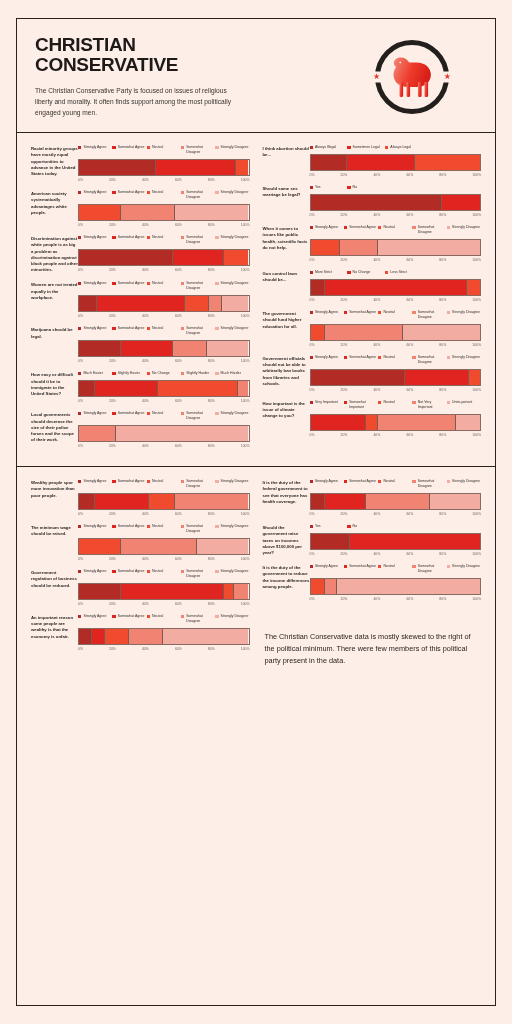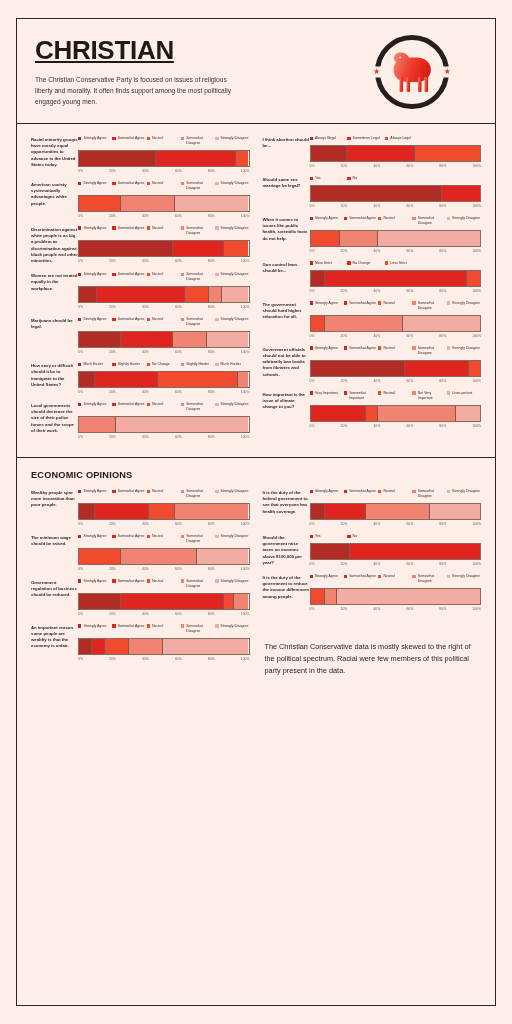--- a/index.html
+++ b/index.html
@@ -24,24 +24,23 @@
 
   
   .header{
     display:flex; align-items:center; justify-content:space-between;
     padding:16px 18px 14px 18px;
     border-bottom:1px solid #2a2320;
     flex:0 0 auto;
   }
   .header-left{ width:60%; }
   .title{
-    font-size:26px; font-weight:bold; line-height:1.06;
+    font-size:19px; font-weight:bold; line-height:1.06;
     letter-spacing:-0.3px; color:#1d1a18;
     text-transform:uppercase;
-    text-decoration:underline;
   }
   .title .l2{ display:block; }
   .blurb{
     margin-top:11px;
     font-size:6.6px; line-height:1.62; color:#3a3330;
     max-width:205px;
   }
   .logo-wrap{
     width:74px; height:74px; position:relative;
     margin-right:28px;
@@ -119,20 +118,21 @@
 </head>
 <body>
 
 <div id="poster">
   <div class="frame">
 
     <div class="header">
       <div class="header-left">
         <div class="title">
           <span>CHRISTIAN</span>
+          <span class="l2">CONSERVATIVE</span>
         </div>
         <div class="blurb">The Christian Conservative Party is focused on issues of religious liberty and morality. It often finds support among the most politically engaged young men.</div>
       </div>
       <div class="logo-wrap">
         <div class="logo-ring"></div>
         <div class="ring-gap left"></div>
         <div class="ring-gap right"></div>
         <div class="ring-star left">★</div>
         <div class="ring-star right">★</div>
         <svg class="sheep" width="52" height="56" viewBox="0 0 52 56">
@@ -720,21 +720,20 @@
                       <span class="tick">80%</span>
                       <span class="tick">100%</span>
                     </div>
                   </div>
                 </div>
               </div>
             </div>
           </div>
         </div>
         <div class="section">
-          <div class="section-title">ECONOMIC OPINIONS</div>
           <div class="grid">
             <div class="col">
               <div class="qblock">
                 <div class="qrow">
                   <div class="qlabel">Wealthy people spur more innovation than poor people.</div>
                   <div class="qchart">
                     <div class="legend five">
                       <div class="lg">
                         <span class="sw" style="background:#b32b25"></span>
                         <span class="lgtxt">Strongly Agree</span>
@@ -1011,20 +1010,20 @@
                       <span class="tick">0%</span>
                       <span class="tick">20%</span>
                       <span class="tick">40%</span>
                       <span class="tick">60%</span>
                       <span class="tick">80%</span>
                       <span class="tick">100%</span>
                     </div>
                   </div>
                 </div>
               </div>
-              <div class="footnote">The Christian Conservative data is mostly skewed to the right of the political spectrum. Racial were few members of this political party present in the data.</div>
+              <div class="footnote">The Christian Conservative data is mostly skewed to the right of the political minimum. There were few members of this political party present in the data.</div>
             </div>
           </div>
         </div>
       </div>
 
   </div>
 </div>
 
 </body></html>

